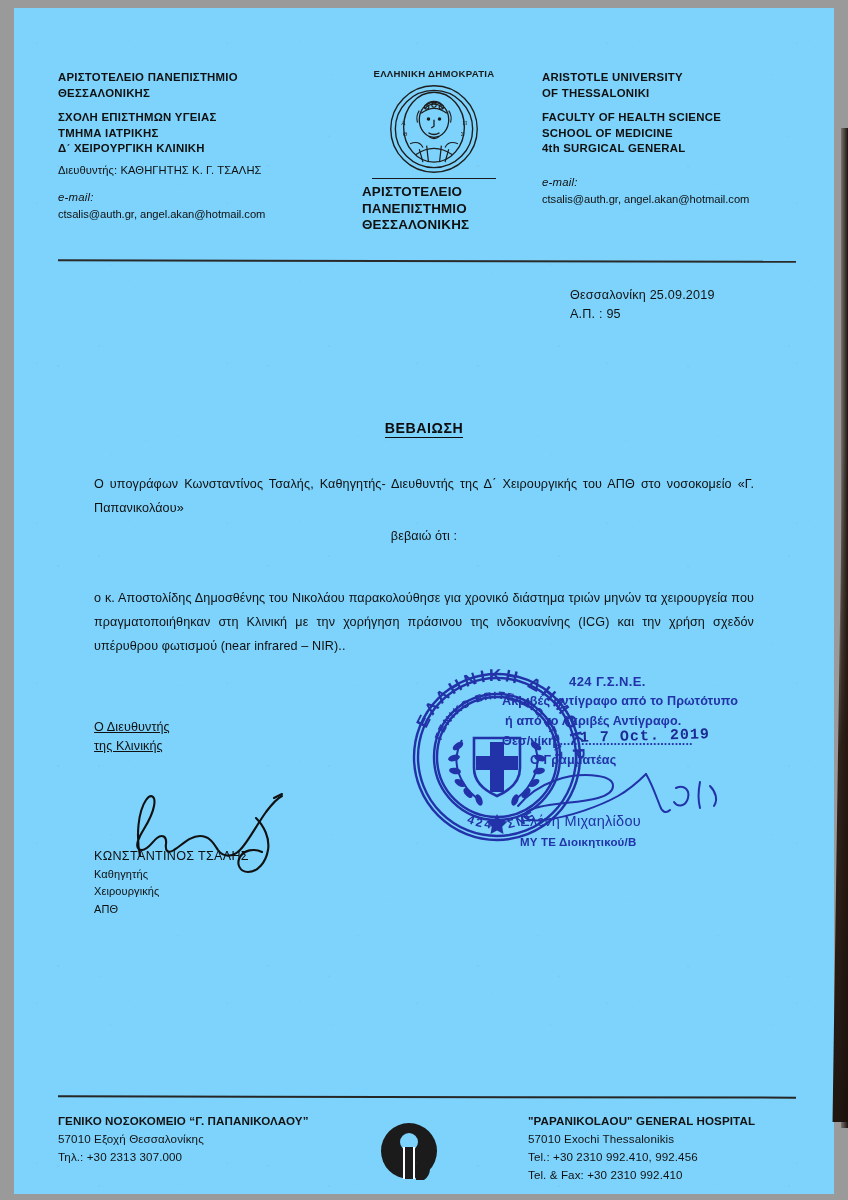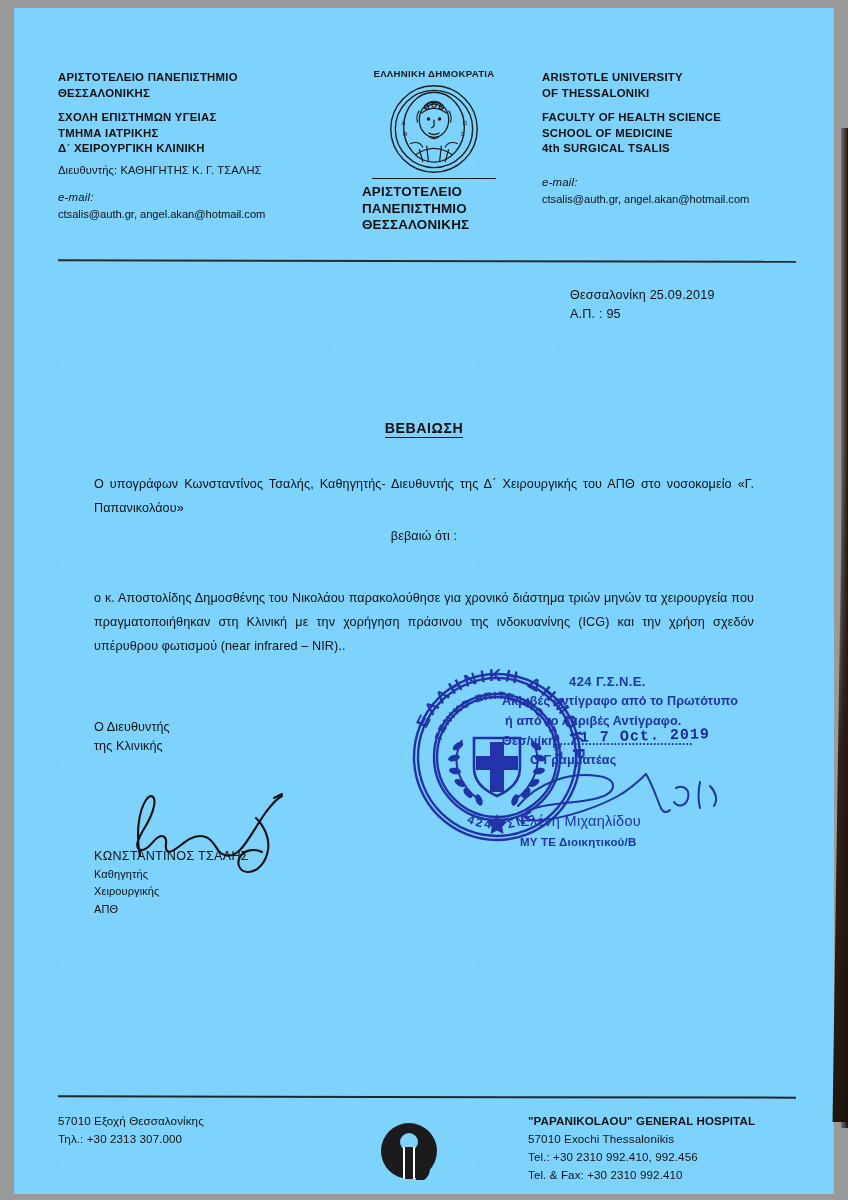--- a/index.html
+++ b/index.html
@@ -127,21 +127,21 @@
     font-size: 12.6px; line-height: 24px; color: #101010;
     text-align: justify; text-justify: inter-word;
     letter-spacing: .1px;
   }
   #p1 { top: 464px; }
   #p2 { top: 516px; left: 0; width: 820px; text-align: center; font-size: 12.6px; }
   #p3 { top: 578px; }
 
   
   .sig-left { position: absolute; left: 80px; top: 710px; }
-  .sig-left .sl { font-size: 12.6px; line-height: 19px; color: #111; letter-spacing: .1px; }
+  .sig-left .sl { font-size: 12.6px; line-height: 19px; color: #111; letter-spacing: .1px; text-decoration: underline; }
   .sig-name {
     position: absolute; left: 80px; top: 840px;
   }
   .sig-name .nm { font-size: 12.6px; font-weight: 500; letter-spacing: .3px; color: #0f0f0f; line-height: 17.5px; }
   .sig-name .rl { font-size: 11px; letter-spacing: .1px; color: #0f0f0f; line-height: 17.5px; }
 
   
   #handsig { position: absolute; left: 92px; top: 770px; pointer-events: none; }
 
   
@@ -256,21 +256,21 @@
             <div>ΘΕΣΣΑΛΟΝΙΚΗΣ</div>
           </div>
         </div>
 
         <div class="hdr-col-r">
           <div class="ln-bold blk">ARISTOTLE UNIVERSITY</div>
           <div class="ln-bold blk">OF THESSALONIKI</div>
           <div class="gap-sm"></div>
           <div class="ln-bold blk">FACULTY OF HEALTH SCIENCE</div>
           <div class="ln-bold blk">SCHOOL OF MEDICINE</div>
-          <div class="ln-bold blk">4th SURGICAL TSALIS</div>
+          <div class="ln-bold blk">4th SURGICAL GENERAL</div>
           <div style="height:6px"></div>
           <div class="gap-md"></div>
           <div class="email-lbl blk">e-mail:</div>
           <div style="height:5px"></div>
           <div class="email-val blk">ctsalis@auth.gr, angel.akan@hotmail.com</div>
         </div>
       </div>
 
       <div class="rule-main" style="top:252px"></div>
 
@@ -384,20 +384,21 @@
           </g>
         </svg>
 
         <div class="stamp-txt st-nm">Ελένη Μιχαηλίδου</div>
         <div class="stamp-txt st-rk">ΜΥ ΤΕ Διοικητικού/Β</div>
       </div>
 
       <div class="rule-footer"></div>
 
       <div class="ftr-l">
+        <div class="b1">ΓΕΝΙΚΟ ΝΟΣΟΚΟΜΕΙΟ “Γ. ΠΑΠΑΝΙΚΟΛΑΟΥ”</div>
         <div>57010 Εξοχή Θεσσαλονίκης</div>
         <div>Τηλ.: +30 2313 307.000</div>
       </div>
 
       <div class="ftr-logo">
         <svg width="62" height="62" viewBox="0 0 62 62" aria-hidden="true">
           <path d="M31 3 A28 28 0 1 0 31 59 A28 28 0 1 0 31 3 Z
                    M31 13 a9 9 0 0 1 9 9 a9 9 0 0 1 -9 9 a9 9 0 0 1 -9 -9 a9 9 0 0 1 9 -9 Z" fill="#1b1b1b" fill-rule="evenodd"></path>
           <rect x="25" y="27" width="12" height="32" fill="#fdfdfd"></rect>
           <rect x="27" y="27" width="8" height="32" fill="#1b1b1b"></rect>

